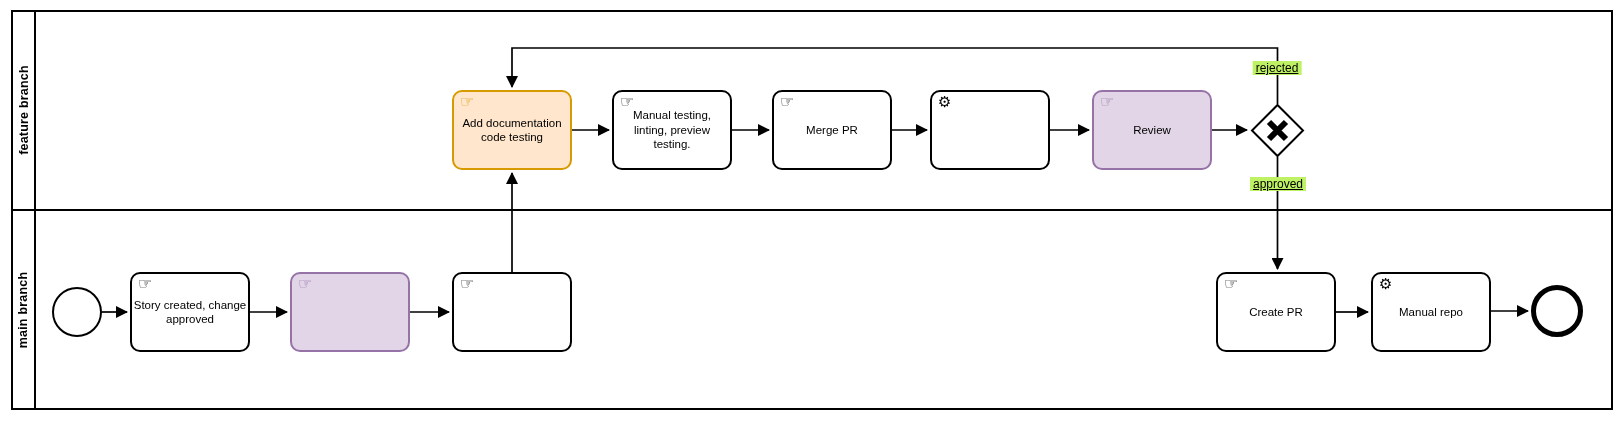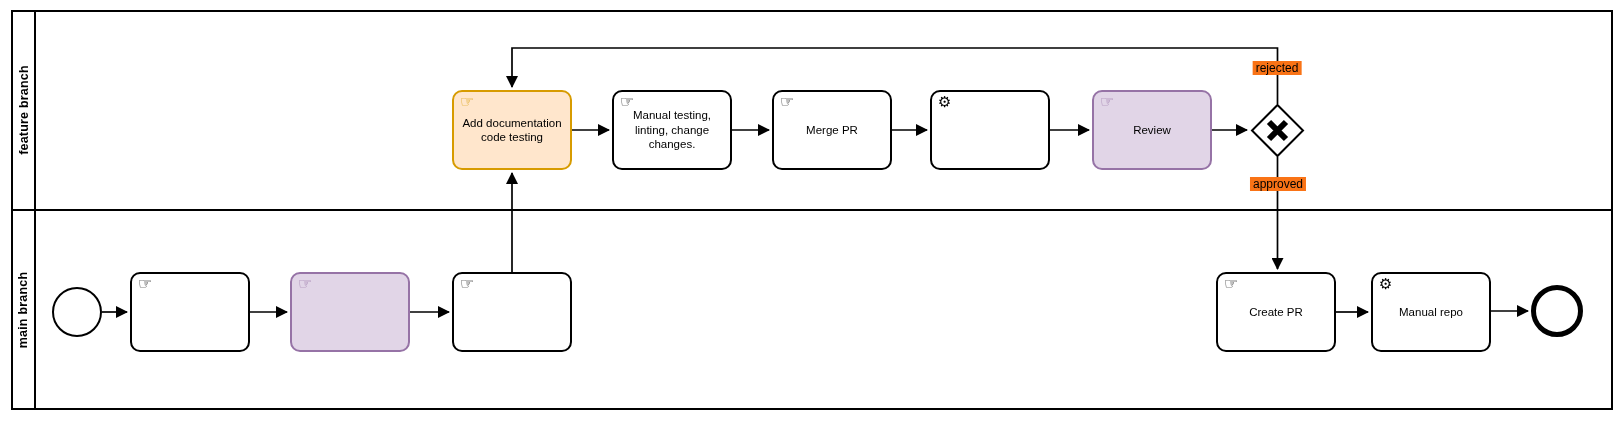--- a/index.html
+++ b/index.html
@@ -38,22 +38,22 @@
   .task-icon.hand{font-size:16px;}
   .task-icon.gear{font-size:15px;top:3px;}
   .task.orange .task-icon{color:var(--orange-stroke);}
   .task.purple .task-icon{color:var(--purple-stroke);}
   .event{position:absolute;border-radius:50%;background:#fff;box-sizing:border-box;}
   .event.start{left:52px;top:287px;width:50px;height:50px;border:2px solid #000;}
   .event.end{left:1531px;top:285px;width:52px;height:52px;border:5px solid #000;}
   .gateway{position:absolute;left:1250px;top:103px;width:55px;height:55px;}
   .edges{position:absolute;left:0;top:0;width:1624px;height:424px;pointer-events:none;}
   .edge-label{
-    position:absolute;transform:translateX(-50%);background:#f97316;
-    padding:0 3px;font-size:12px;white-space:nowrap;
+    position:absolute;transform:translateX(-50%);background:#bef264;
+    padding:0 3px;font-size:12px;white-space:nowrap;text-decoration:underline;
   }
 </style>
 </head>
 <body>
 
 <div class="canvas">
 
   <div class="pool"></div>
   <div class="label-col-divider"></div>
   <div class="lane-divider"></div>
@@ -85,20 +85,21 @@
       <path d="M1336,312 L1368,312"></path>
       <path d="M1491,311 L1528,311"></path>
     </g>
   </svg>
 
   <div class="event start"></div>
   <div class="event end"></div>
 
   <div class="task" style="left:130px;top:272px;">
     <span class="task-icon hand">☞</span>
+    <span class="task-label">Story created, change approved</span>
   </div>
   <div class="task purple" style="left:290px;top:272px;">
     <span class="task-icon hand">☞</span>
   </div>
   <div class="task" style="left:452px;top:272px;">
     <span class="task-icon hand">☞</span>
   </div>
   <div class="task" style="left:1216px;top:272px;">
     <span class="task-icon hand">☞</span>
     <span class="task-label">Create PR</span>
@@ -107,21 +108,21 @@
     <span class="task-icon gear">⚙</span>
     <span class="task-label">Manual repo</span>
   </div>
 
   <div class="task orange" style="left:452px;top:90px;">
     <span class="task-icon hand">☞</span>
     <span class="task-label">Add documentation code testing</span>
   </div>
   <div class="task" style="left:612px;top:90px;">
     <span class="task-icon hand">☞</span>
-    <span class="task-label">Manual testing, linting, change changes.</span>
+    <span class="task-label">Manual testing, linting, preview testing.</span>
   </div>
   <div class="task" style="left:772px;top:90px;">
     <span class="task-icon hand">☞</span>
     <span class="task-label">Merge PR</span>
   </div>
   <div class="task" style="left:930px;top:90px;">
     <span class="task-icon gear">⚙</span>
   </div>
   <div class="task purple" style="left:1092px;top:90px;">
     <span class="task-icon hand">☞</span>

